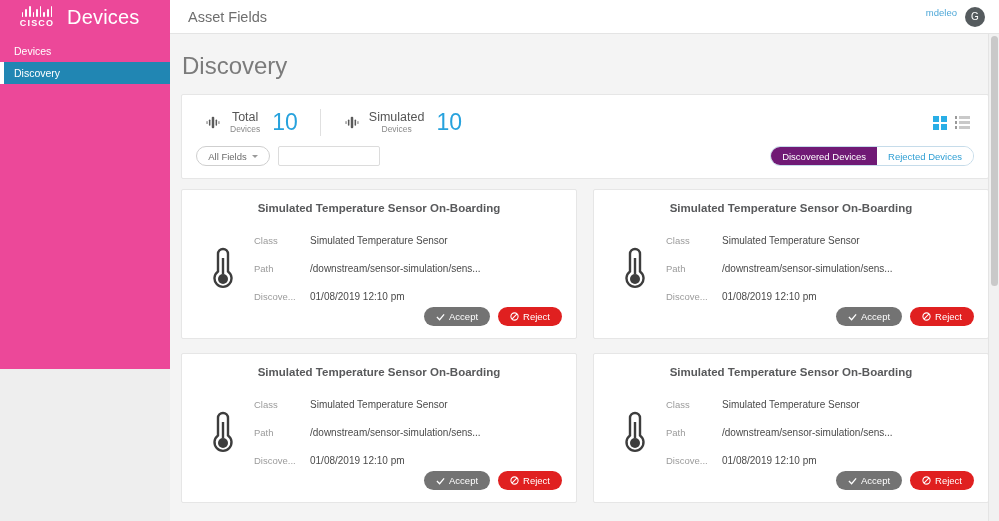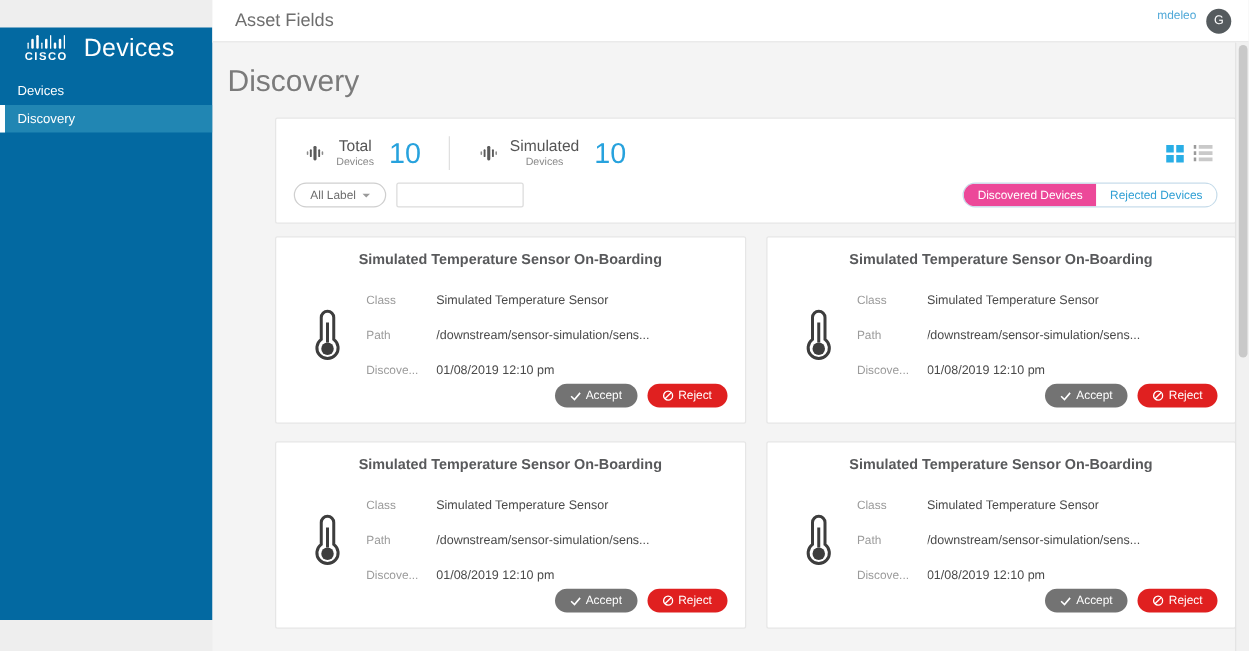--- a/index.html
+++ b/index.html
@@ -6,25 +6,24 @@
   html, body {
     width: 999px; height: 521px;
     font-family: "Liberation Sans", sans-serif;
     background: #eeeeee;
     overflow: hidden;
   }
   #app { position: relative; width: 999px; height: 521px; display: flex; }
 
   
   .sidebar {
-    width: 170px; height: 474px;
-    background: #0369a1;
+    width: 170px; height: 369px;
+    background: #ec4899;
     flex: 0 0 170px;
     position: relative;
-    margin-top: 22px;
   }
   .brand {
     height: 34px;
     display: flex; align-items: center;
     padding-left: 16px;
     gap: 9px;
   }
   .cisco-logo { display: flex; flex-direction: column; align-items: center; width: 42px; }
   .cisco-bars { display: flex; align-items: flex-end; gap: 2px; height: 11px; }
   .cisco-bars i { display: block; width: 1.6px; background: #fff; border-radius: 1px; }
@@ -76,21 +75,21 @@
     width: 20px; height: 20px; border-radius: 50%;
     background: #555b5e; color: #ffffff;
     font-size: 10px; display: flex; align-items: center; justify-content: center;
   }
 
   .page-title {
     font-size: 24px; color: #7b7b7b; font-weight: 400;
     padding: 18px 0 14px 12px;
   }
 
-  .content-wrap { padding: 0 10px 0 11px; margin-left: 39px; }
+  .content-wrap { padding: 0 10px 0 11px; }
 
   .panel {
     background: #ffffff;
     border: 1px solid #e6e6e6;
     border-radius: 2px;
   }
 
   
   .stats-row {
     display: flex; align-items: center;
@@ -144,21 +143,21 @@
   }
   .filter-right { display: flex; align-items: center; gap: 10px; }
   .seg {
     display: flex; border: 1px solid #c6dcea; border-radius: 11px; overflow: hidden; height: 20px;
   }
   .seg-btn {
     font-size: 9.5px; padding: 0 11px;
     display: flex; align-items: center; cursor: pointer;
     background: #ffffff; color: #2f9fd4;
   }
-  .seg-btn.active { background: #ec4899; color: #ffffff; }
+  .seg-btn.active { background: #701a75; color: #ffffff; }
   .sort-box {
     display: flex; align-items: center; height: 20px;
     border: 1px solid #cfcfcf; border-radius: 11px; overflow: hidden;
   }
   .sort-icon-btn {
     width: 24px; height: 100%;
     display: flex; flex-direction: column; align-items: center; justify-content: center; gap: 1.5px;
     border-right: 1px solid #dcdcdc; cursor: pointer;
   }
   .sort-icon-btn i { display: block; height: 1.6px; background: #8d8d8d; }
@@ -323,21 +322,21 @@
                   <b></b>
                   <u></u>
                 </div>
             </div>
           </div>
         </div>
 
         <div class="filter-row">
           <div class="filter-left">
             <div class="pill-select">
-              <span>All Label</span>
+              <span>All Fields</span>
               <span class="chev"></span>
             </div>
             <input class="search-input" type="text" value="" style="">
           </div>
 
           <div class="filter-right">
             <div class="seg">
               <div class="seg-btn active">Discovered Devices</div>
               <div class="seg-btn">Rejected Devices</div>
             </div>

